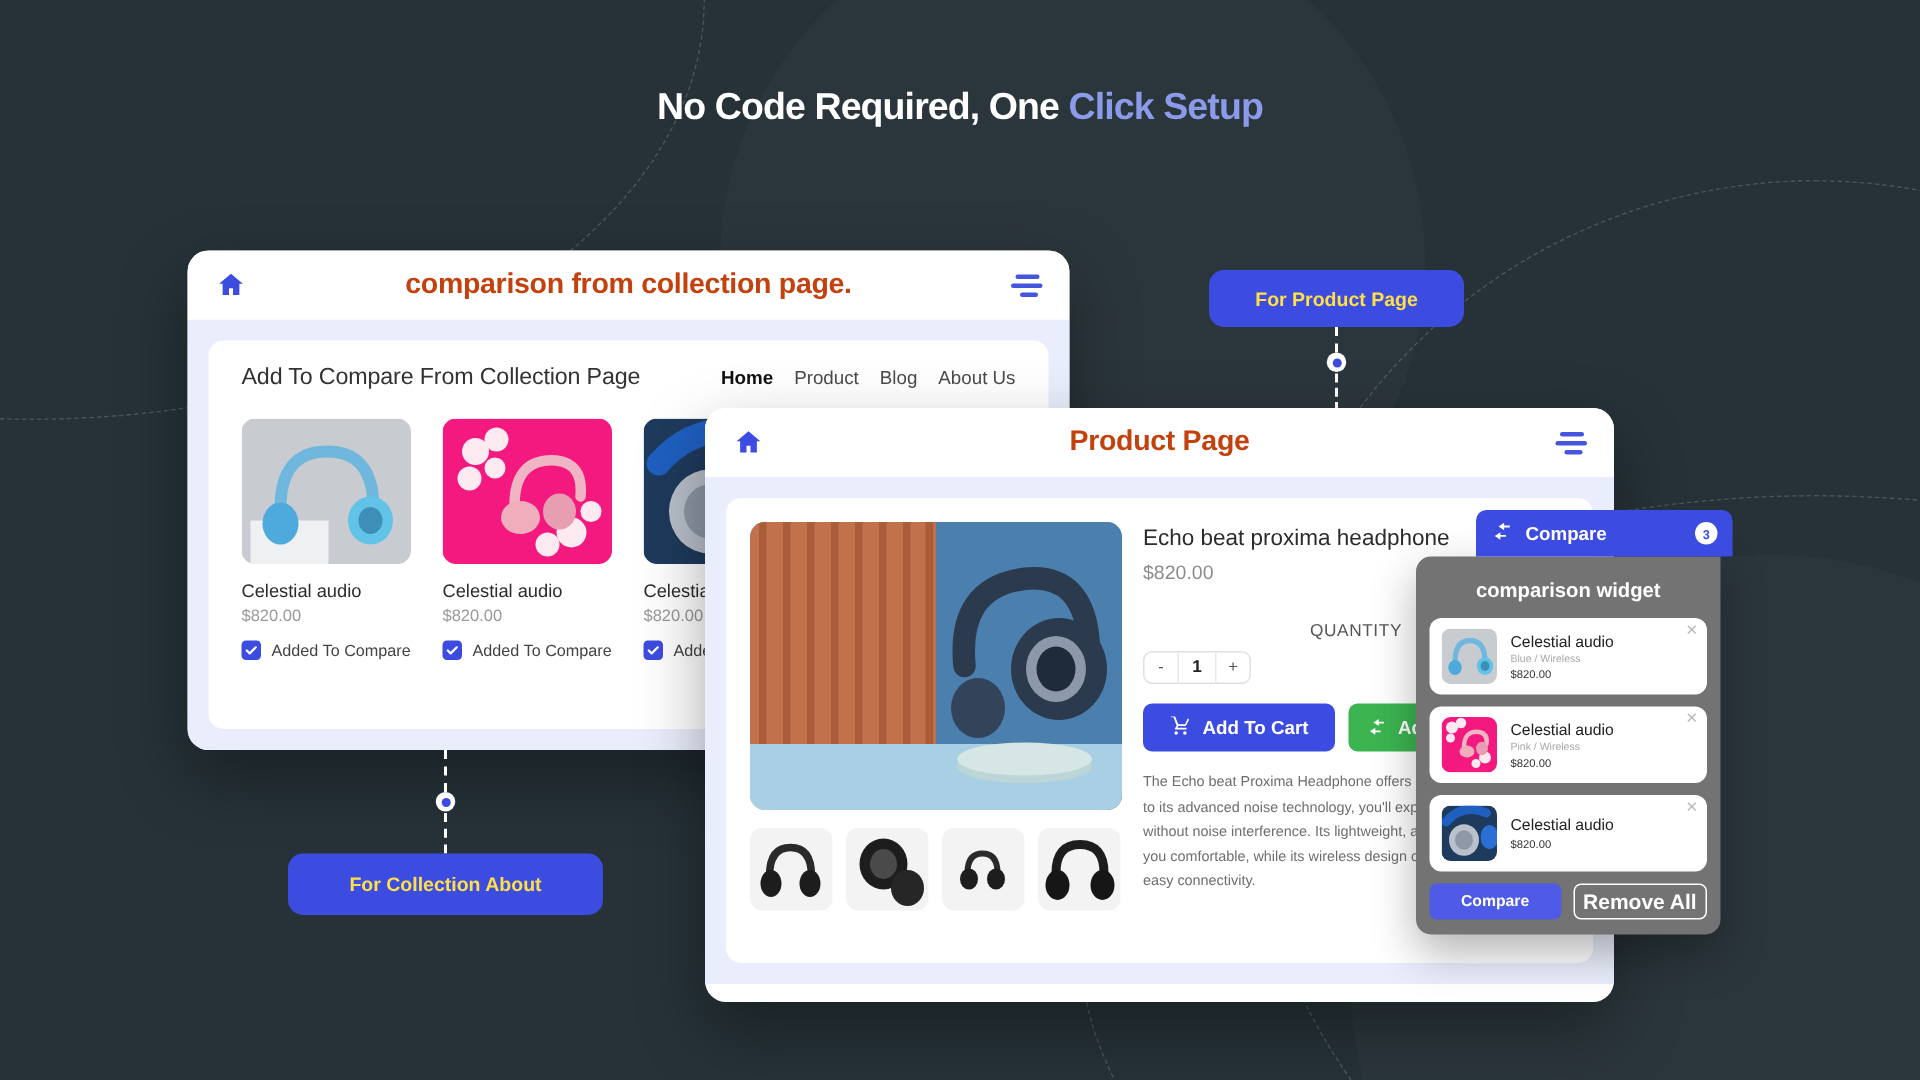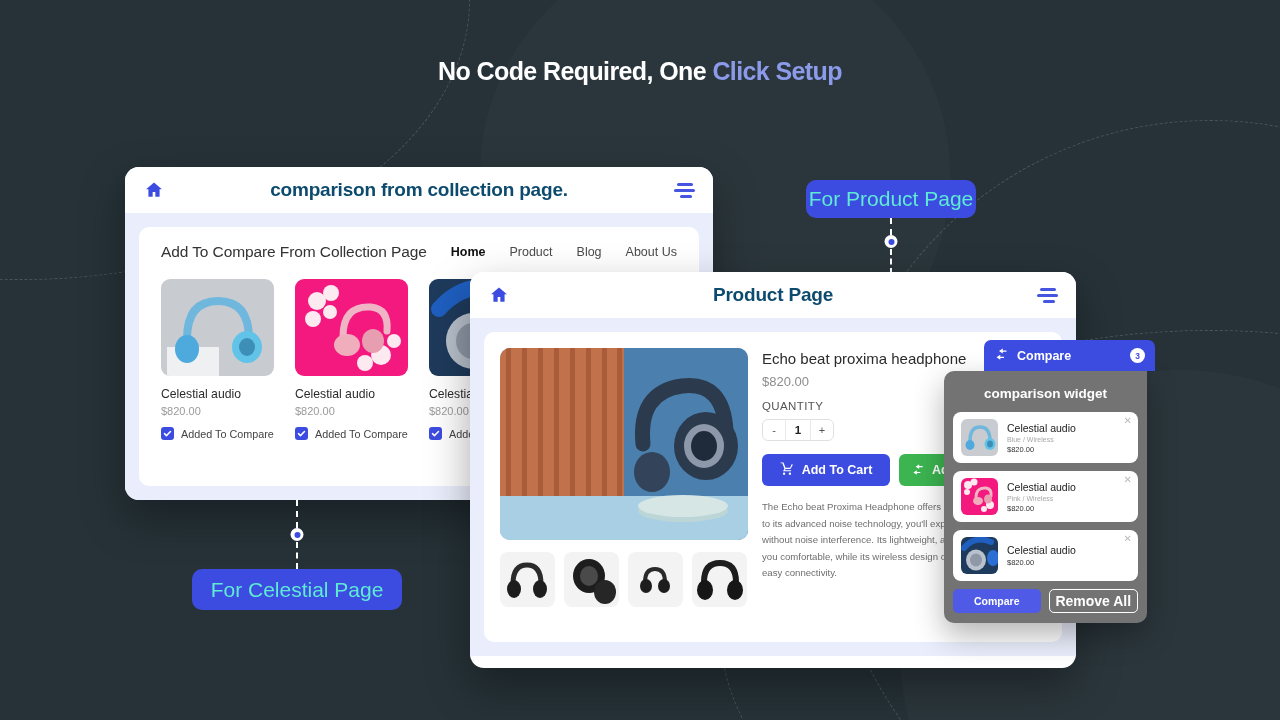--- a/index.html
+++ b/index.html
@@ -38,41 +38,41 @@
   
   .browser { position: absolute; border-radius: 14px; overflow: hidden;
              box-shadow: 0 18px 44px rgba(0,0,0,0.35); background:#fff; }
   .b-top {
     background: #ffffff; height: 46px;
     display: flex; align-items: center; padding: 0 18px;
     position: relative;
   }
   .b-title {
     position: absolute; left: 0; width: 100%; text-align: center;
-    font-size: 19px; font-weight: bold; color: #0c4a6e; letter-spacing: -0.2px;
+    font-size: 19px; font-weight: bold; color: #c2410c; letter-spacing: -0.2px;
     pointer-events: none;
   }
   .home-icon { width: 22px; height: 20px; position: relative; z-index:2; }
   .hamb { margin-left: auto; width: 22px; position: relative; z-index:2;
           display:flex; flex-direction:column; align-items:flex-end; gap:3px; }
   .hamb i { display:block; height:3px; border-radius:2px; background:#4655e0; }
   .hamb i:nth-child(1){ width:16px; margin-right:2px;}
   .hamb i:nth-child(2){ width:21px;}
   .hamb i:nth-child(3){ width:12px; margin-right:3px;}
   .b-body { background: #eaeefc; padding: 14px; }
 
   
   #collection-card { left: 125px; top: 167px; width: 588px; height: 333px; }
   #collection-card .b-body { height: 287px; }
   .coll-panel { background:#fff; border-radius: 10px; padding: 16px 22px 26px;
                 height: 100%; overflow: hidden; }
   .coll-head { display:flex; align-items:center; justify-content:space-between;
                margin-bottom: 18px; }
   .coll-head h2 { font-size: 15.5px; font-weight: 400; color: #333; letter-spacing:-0.1px;}
-  .coll-nav { display:flex; gap: 24px; font-size: 12.5px; color:#4a4a4a; }
+  .coll-nav { display:flex; gap: 14px; font-size: 12.5px; color:#4a4a4a; }
   .coll-nav .active { font-weight: bold; color:#111; }
   .prod-grid { display:flex; gap: 21px; }
   .prod { width: 113px; flex: none; }
   .prod-img { width: 113px; height: 97px; border-radius: 9px; overflow:hidden; position:relative; }
   .prod-name { font-size: 12.2px; color:#2b2b2b; margin-top: 11px; }
   .prod-price { font-size: 11px; color:#9a9a9a; margin-top: 4px; }
   .prod-chk { display:flex; align-items:center; gap:7px; margin-top: 10px; }
   .chkbox { width:13px; height:13px; border-radius:3px; background:#3d4ce0;
             display:flex; align-items:center; justify-content:center; flex:none;}
   .chkbox svg { width:9px; height:9px; }
@@ -87,21 +87,21 @@
   .pp-panel { background:#fff; border-radius:10px; height:100%; padding:16px;
               display:flex; gap:14px; overflow:hidden; position:relative; }
   .pp-left { width: 248px; flex:none; }
   .pp-main-img { width:248px; height:192px; border-radius:10px; overflow:hidden; position:relative; }
   .thumbs { display:flex; gap:9px; margin-top: 12px; }
   .thumb { width:55px; height:55px; border-radius:8px; background:#f3f3f3;
            position:relative; overflow:hidden; }
   .pp-right { flex:1; min-width:0; padding-top: 2px; }
   .pp-title { font-size:15px; color:#2b2b2b; white-space:nowrap; }
   .pp-price { font-size:13px; color:#8d8d8d; margin-top:7px; }
-  .pp-qty-label { font-size:11.5px; color:#555; margin-top:11px; letter-spacing:0.4px;}
+  .pp-qty-label { font-size:11.5px; color:#555; margin-top:26px; letter-spacing:0.4px;text-align:center;}
   .qty { margin-top:7px; display:inline-flex; border:1px solid #e0e0e0; border-radius:6px;
          overflow:hidden; height:22px; }
   .qty > div { display:flex; align-items:center; justify-content:center; font-size:11px;
                color:#555; }
   .qty .minus, .qty .plus { width:22px; }
   .qty .val { width:26px; border-left:1px solid #e8e8e8; border-right:1px solid #e8e8e8;
               font-weight:bold; color:#222; font-size:11.5px;}
   .pp-btns { display:flex; gap:9px; margin-top:13px;text-align:center; }
   .btn-cart { background:#3d4ce0; color:#fff; border-radius:6px; height:32px;
               display:flex; align-items:center; justify-content:center; gap:8px;
@@ -136,22 +136,22 @@
           line-height:1; }
   .cw-actions { display:flex; gap:8px; margin-top:2px; }
   .cw-btn-compare { background:#4f5ae6; color:#fff; border-radius:5px; flex:1;
         height:24px; display:flex; align-items:center; justify-content:center;
         font-size:10.5px; font-weight:bold; }
   .cw-btn-remove { background:transparent; color:#fff; border:1.4px solid #fff;
         border-radius:5px; flex:1; height:24px; display:flex; align-items:center;
         justify-content:center; font-size:14px; font-weight:bold; }
 
   
-  .cta { position:absolute; background:#3d4ce0; color:#5eead4; border-radius:10px;
-         font-size:21px; font-weight:normal; display:flex; align-items:center;
+  .cta { position:absolute; background:#3d4ce0; color:#fde047; border-radius:10px;
+         font-size:13px; font-weight:bold; display:flex; align-items:center;
          justify-content:center; }
   #cta-collection { left:192px; top:569px; width:210px; height:41px; }
   #cta-product { left:806px; top:180px; width:170px; height:38px; }
   .conn { position:absolute; }
   .conn .line { position:absolute; left:50%; transform:translateX(-50%); width:0;
                 border-left:2px dashed #ffffff; }
   .conn .dot { position:absolute; left:50%; transform:translateX(-50%);
                width:13px; height:13px; border-radius:50%; background:#fff;
                display:flex; align-items:center; justify-content:center; }
   .conn .dot::after { content:''; width:6px; height:6px; border-radius:50%;
@@ -298,21 +298,21 @@
       </div>
     </div>
   </div>
 </div>
 
 <div class="conn" style="left:192px; top:500px; width:210px; height:70px;">
   <div class="line" style="top:0; height:28px;"></div>
   <div class="dot" style="top:28px;"></div>
   <div class="line" style="top:42px; height:27px;"></div>
 </div>
-<div class="cta" id="cta-collection">For Celestial Page</div>
+<div class="cta" id="cta-collection">For Collection About</div>
 
 <div class="conn" style="left:806px; top:218px; width:170px; height:56px;">
   <div class="line" style="top:0; height:17px;"></div>
   <div class="dot" style="top:17px;"></div>
   <div class="line" style="top:31px; height:25px;"></div>
 </div>
 <div class="cta" id="cta-product">For Product Page</div>
 
 <div class="browser" id="product-card">
   <div class="b-top">

